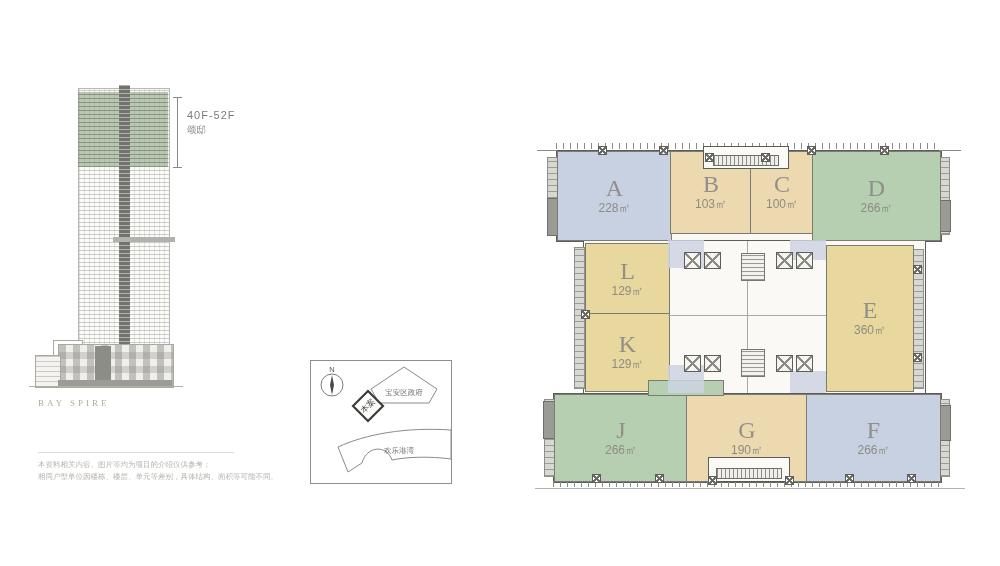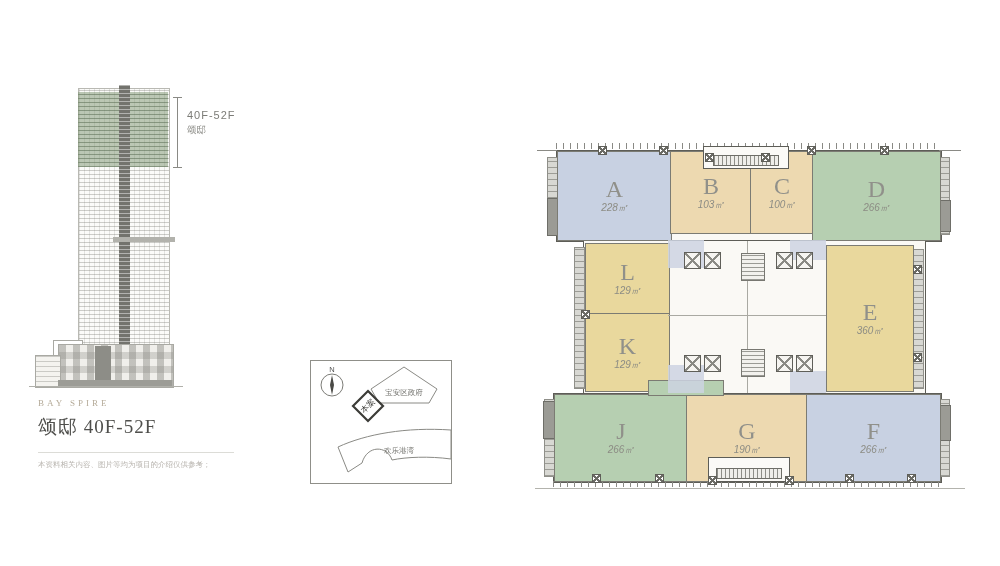--- a/index.html
+++ b/index.html
@@ -51,21 +51,21 @@
   
   .plan{left:545px;top:143px;width:410px;height:352px;}
   .slab{position:absolute;border:1px solid #5d5d57;background:#faf9f5;}
   .slab-top{left:11px;top:7px;width:384px;height:90px;}
   .slab-mid{left:38px;top:97px;width:341px;height:153px;}
   .slab-bot{left:8px;top:250px;width:387px;height:88px;}
   .unit{position:absolute;border:1px solid #7b7b73;display:flex;flex-direction:column;
         align-items:center;justify-content:center;}
   .u-letter{font-family:"Liberation Serif","DejaVu Serif",serif;font-size:24px;line-height:1;
             color:#90908a;}
-  .u-area{font-size:10px;color:#8c8c84;margin-top:0;font-style:italic;}
+  .u-area{font-size:12px;color:#8c8c84;margin-top:0;}
   .uA{left:12px;top:8px;width:113px;height:88px;}
   .uB{left:125px;top:8px;width:80px;height:81px;}
   .uC{left:205px;top:8px;width:62px;height:81px;}
   .uD{left:267px;top:8px;width:127px;height:88px;}
   .uL{left:40px;top:100px;width:83px;height:70px;}
   .uK{left:40px;top:170px;width:83px;height:77px;}
   .uE{left:281px;top:102px;width:86px;height:145px;}
   .uJ{left:9px;top:251px;width:132px;height:86px;}
   .uG{left:141px;top:251px;width:120px;height:86px;}
   .uF{left:261px;top:251px;width:133px;height:86px;}
@@ -113,23 +113,23 @@
     <div class="abs ground"></div>
   </div>
 
   <div class="abs brk-v"></div>
   <div class="abs brk-c" style="left:173px;top:97px;"></div>
   <div class="abs brk-c" style="left:173px;top:167px;"></div>
   <div class="abs range-label">40F-52F</div>
   <div class="abs range-sub">颂邸</div>
 
   <div class="abs brand">BAY SPIRE</div>
-  <div class="abs title">颂邸 40F-52F</div>
   <div class="abs divider"></div>
   <div class="abs disc1">本资料相关内容、图片等均为项目的介绍仅供参考；</div>
+  <div class="abs disc2">相同户型单位因楼栋、楼层、单元等差别，具体结构、面积等可能不同。</div>
 
   <div class="abs map-box">
     <svg width="140" height="122" viewBox="0 0 140 122">
 
       <text x="21" y="11" font-size="7.5" fill="#555" text-anchor="middle">N</text>
       <circle cx="21" cy="24" r="11" fill="none" stroke="#7c7c77" stroke-width="1"></circle>
       <path d="M 21,14 L 23,24 L 21,34 L 19,24 Z" fill="#4a4a46"></path>
 
       <polygon points="93,6 126,28 118,42 68,42 60,28" fill="#ffffff" stroke="#8a8a85" stroke-width="1"></polygon>
       <text x="93" y="34" font-size="7.5" fill="#6e6e69" text-anchor="middle">宝安区政府</text>

